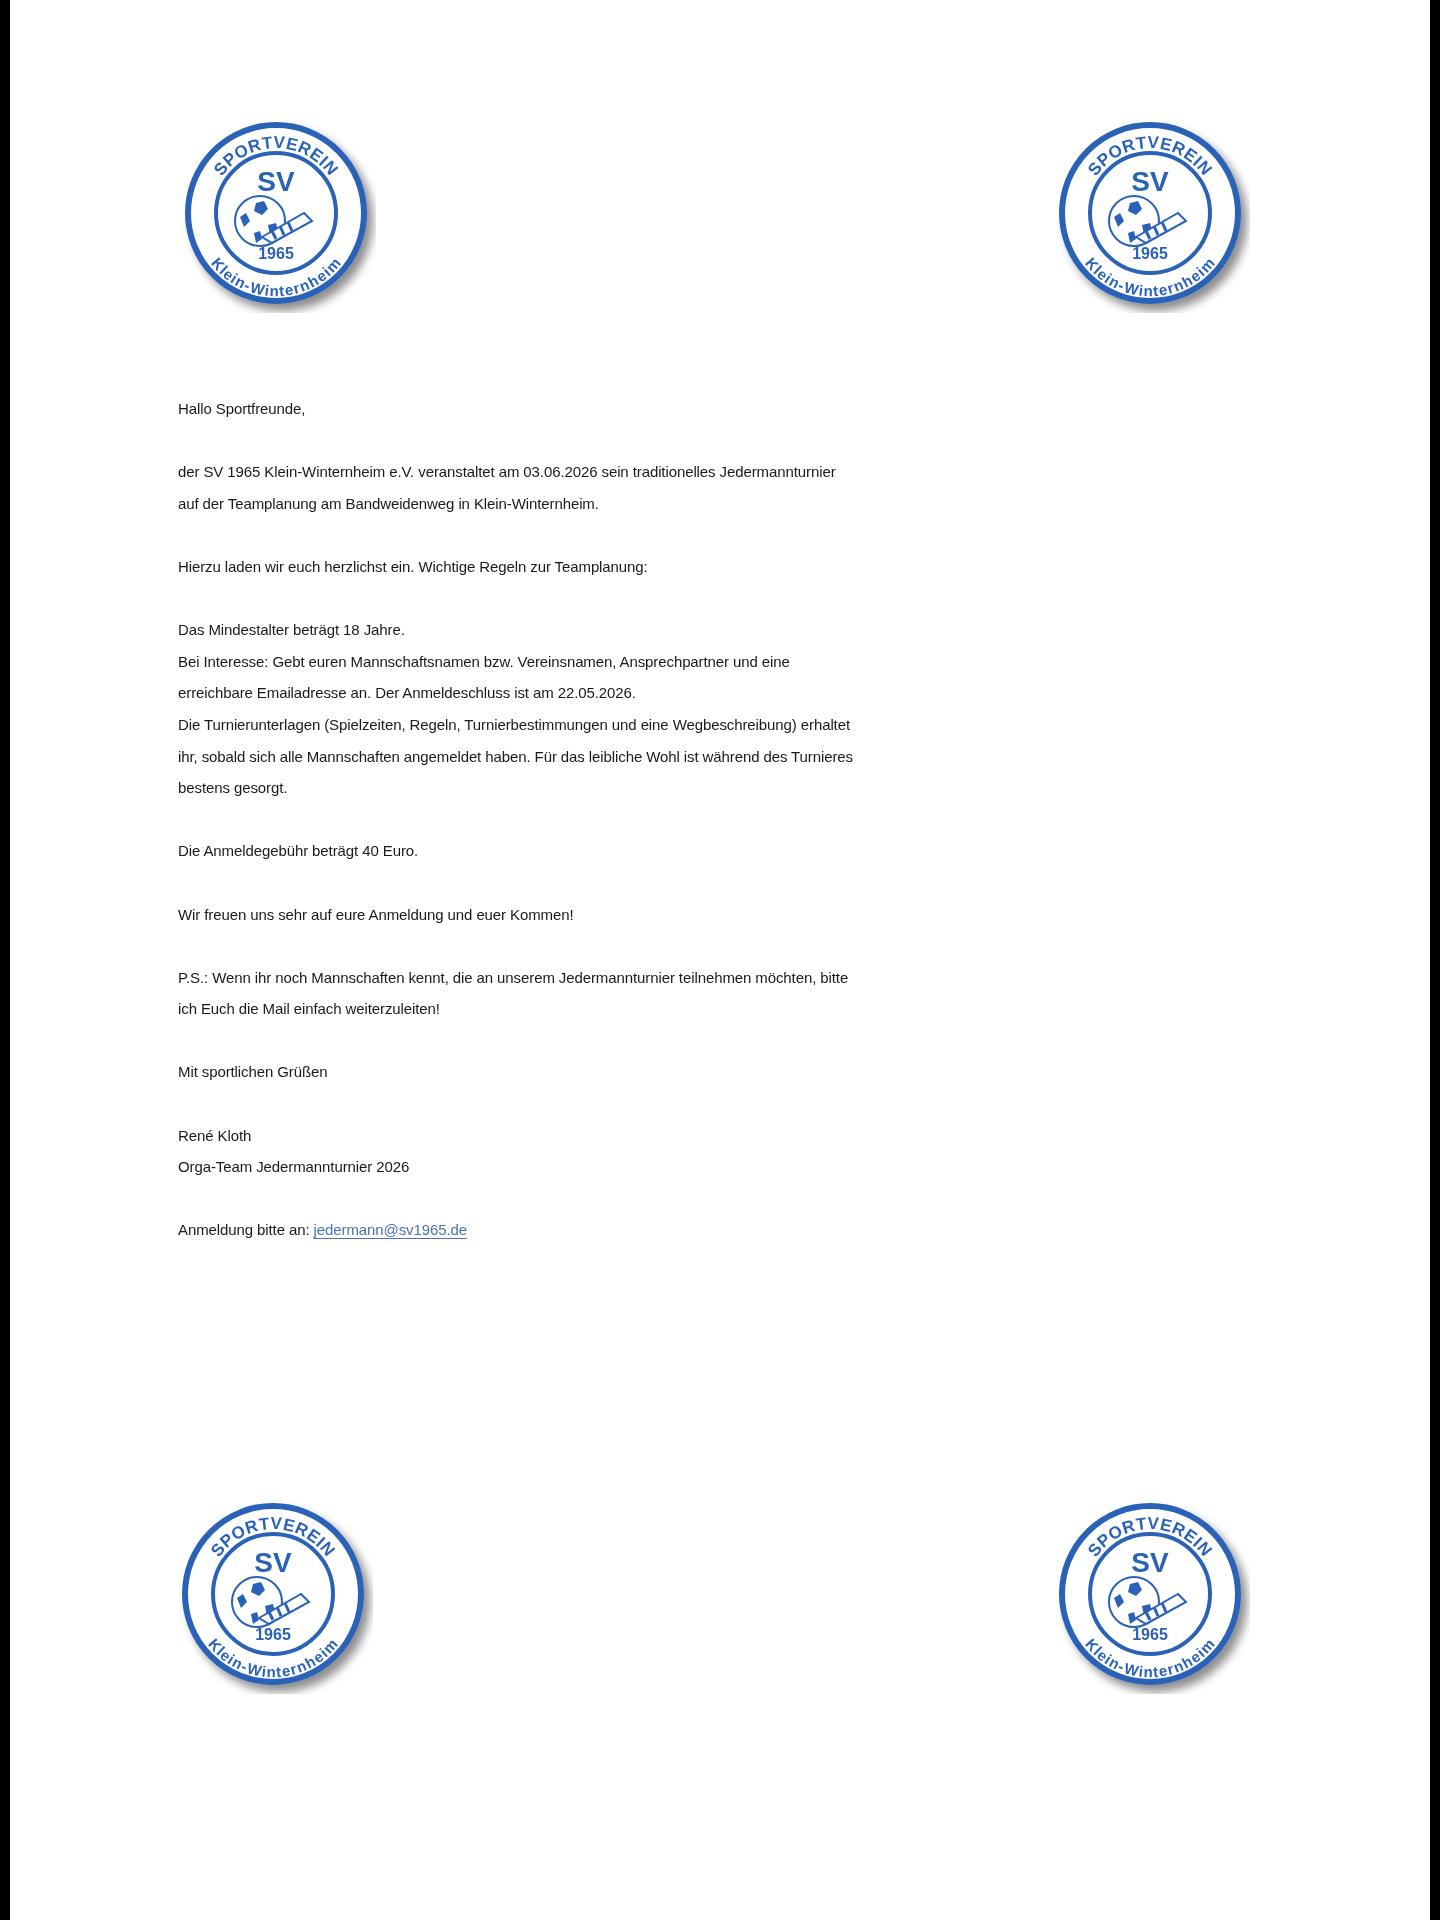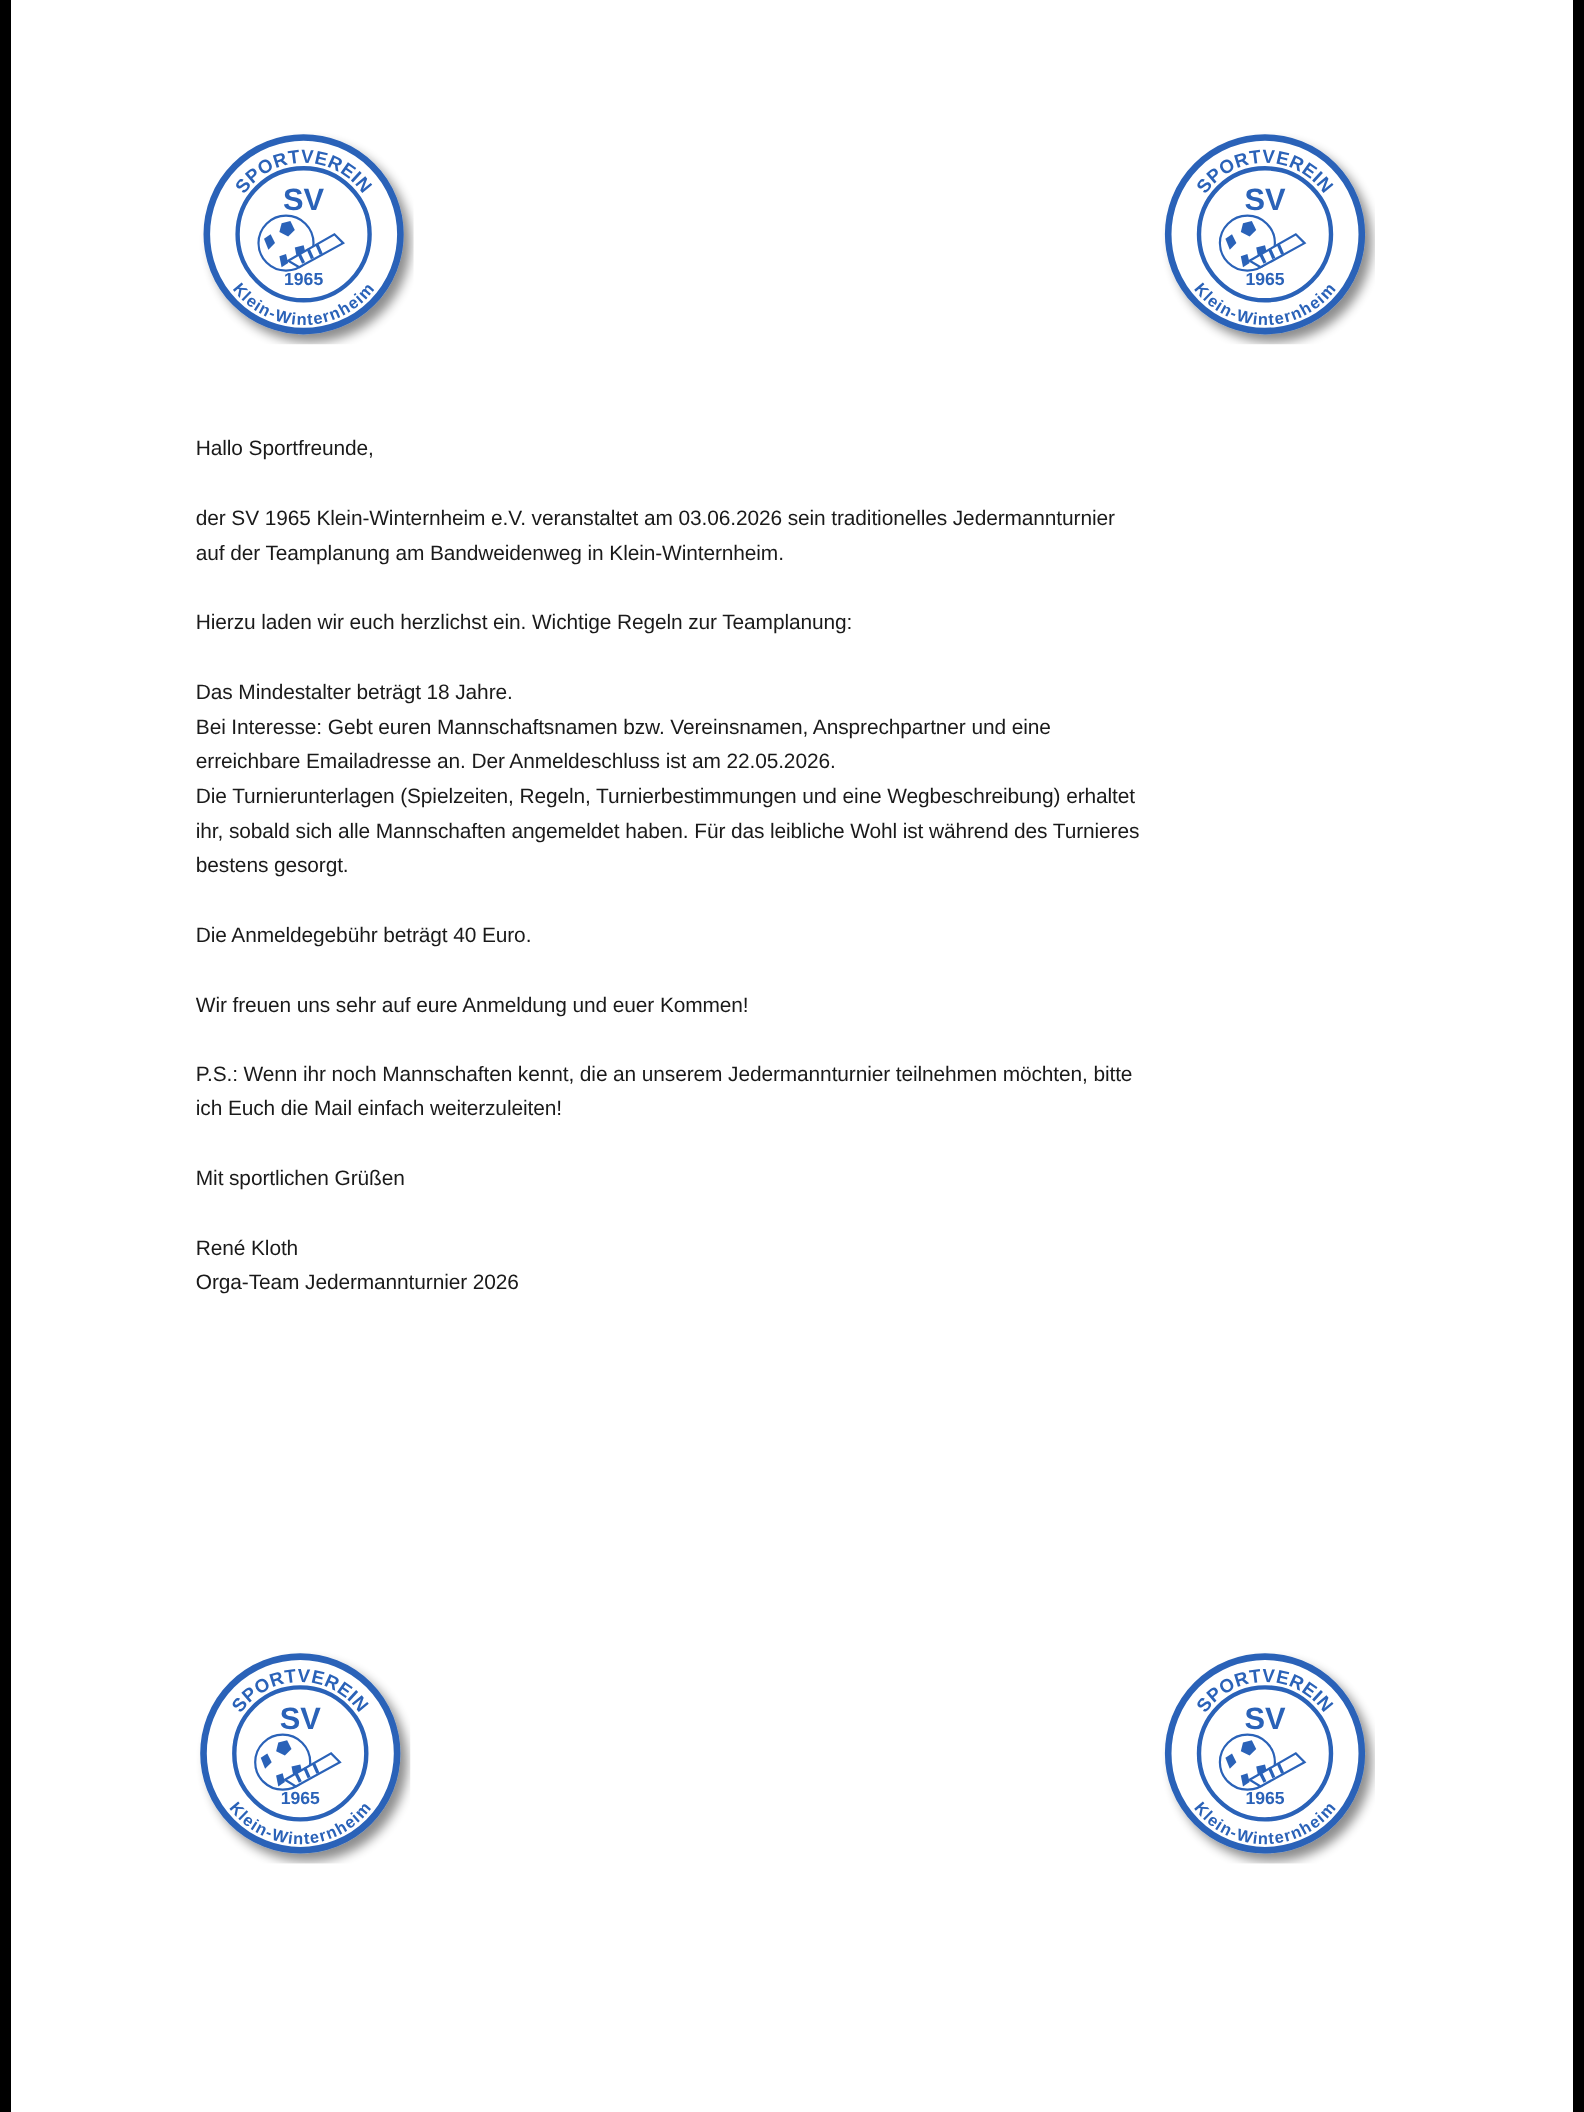--- a/index.html
+++ b/index.html
@@ -28,21 +28,21 @@
     .logo-top-right { left: 1040px; top: 113px; }
     .logo-bottom-left { left: 163px; top: 1494px; }
     .logo-bottom-right { left: 1040px; top: 1494px; }
 
     .letter {
       position: absolute;
       left: 168px;
       top: 393px;
       width: 1120px;
       font-family: "Liberation Sans", sans-serif;
-      font-size: 19px;
+      font-size: 15px;
       line-height: 31.6px;
       color: #1a1a1a;
       letter-spacing: -0.1px;
     }
     .line {
       display: block;
       white-space: nowrap;
       min-height: 31.6px;
     }
     .gap { display: block; height: 31.6px; }
@@ -156,20 +156,21 @@
     <span class="line">Wir freuen uns sehr auf eure Anmeldung und euer Kommen!</span>
     <span class="gap"></span>
     <span class="line">P.S.: Wenn ihr noch Mannschaften kennt, die an unserem Jedermannturnier teilnehmen möchten, bitte</span>
     <span class="line">ich Euch die Mail einfach weiterzuleiten!</span>
     <span class="gap"></span>
     <span class="line">Mit sportlichen Grüßen</span>
     <span class="gap"></span>
     <span class="line">René Kloth</span>
     <span class="line">Orga-Team Jedermannturnier 2026</span>
     <span class="gap"></span>
+    <span class="line"><span>Anmeldung bitte an: </span><a class="mail-link">jedermann@sv1965.de</a></span>
   </div>
 
   <div class="logo logo-bottom-left">
     <svg viewBox="0 0 200 200">
       <defs>
         <path id="arcTopC" d="M 35 100 A 65 65 0 0 1 165 100"></path>
         <path id="arcBotC" d="M 30 102 A 70 70 0 0 0 170 102"></path>
         <filter id="shC" x="-20%" y="-20%" width="140%" height="140%">
           <feGaussianBlur in="SourceAlpha" stdDeviation="5"></feGaussianBlur>
           <feOffset dx="6" dy="7"></feOffset>

